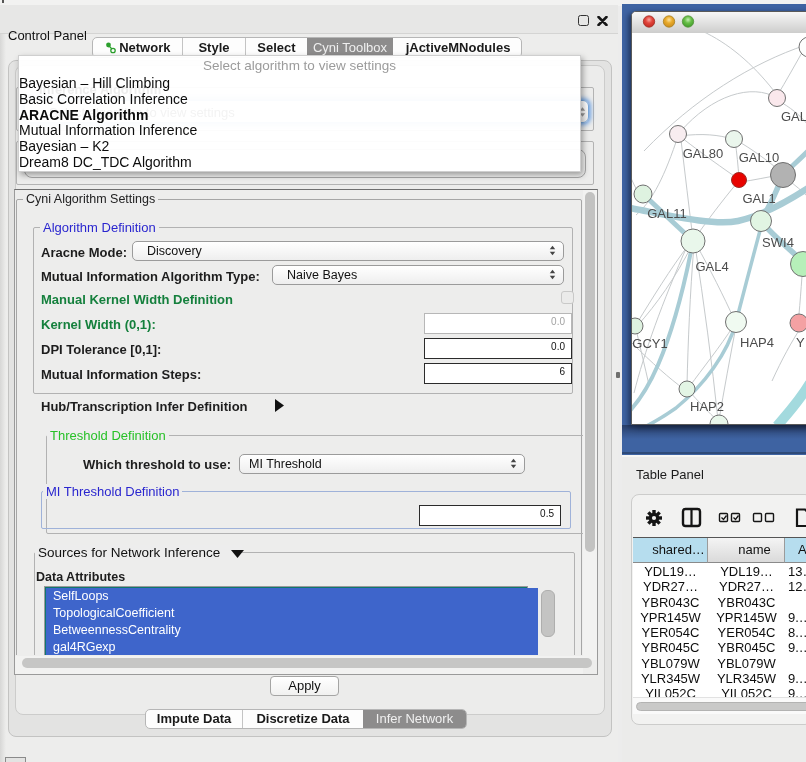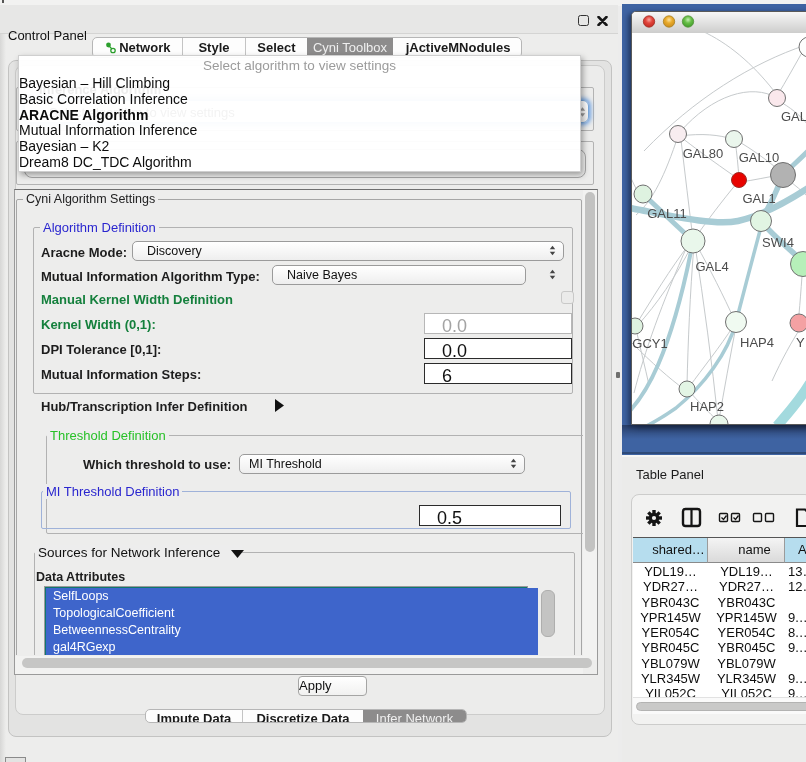--- a/index.html
+++ b/index.html
@@ -11,21 +11,21 @@
   .lbl{font-size:13px;color:#1d1d1d;font-weight:bold;white-space:nowrap;}
   .lbl.dis{color:#15803d;}
   .tbox{position:absolute;border:1px solid #adadad;border-radius:2px;}
   .tlab{position:absolute;top:-8px;left:6px;background:#ededed;padding:0 3px;
         font-size:13px;white-space:nowrap;}
   .combo{position:absolute;background:linear-gradient(#ffffff,#eeeeee);
          border:1px solid #9b9b9b;border-radius:5px;font-size:12.5px;color:#111;
          line-height:18px;padding-left:14px;box-sizing:border-box;height:20px;}
   .carr{position:absolute;right:7px;top:3px;width:7px;height:13px;}
   .fld{position:absolute;background:#fff;box-sizing:border-box;height:21px;
-       font-size:18px;color:#111;text-align:left;padding:2px 6px 0 17px;}
+       font-size:10px;color:#111;text-align:right;padding:2px 6px 0 17px;}
   .fld.on{border:1px solid #2b2b2b;}
   .fld.off{border:1px solid #b7b7b7;color:#a3a3a3;}
   #trows > div{position:relative;line-height:15.25px;white-space:nowrap;}
   #trows .c1{display:inline-block;width:75px;text-align:center;}
   #trows .c2{display:inline-block;width:77px;text-align:center;}
   #trows .c3{display:inline-block;width:60px;padding-left:3px;}
 </style>
 </head>
 <body>
 
@@ -85,21 +85,21 @@
     <div class="tbox" style="left:18px;top:37px;width:538px;height:165px;border-color:#b2b2b2;">
       <span class="tlab" style="color:#2a26cf;">Algorithm Definition</span>
     </div>
     <div class="lbl abs" style="left:26px;top:55px;">Aracne Mode:</div>
     <div class="combo" style="left:117px;top:51px;width:432px;">Discovery</div>
     <svg class="carr" style="left:534px;top:54px;position:absolute;" width="9" height="14" viewBox="0 0 9 14">
         <path d="M4.5 1 L8 5.5 L1 5.5 Z" fill="#444"></path>
         <path d="M4.5 13 L8 8.5 L1 8.5 Z" fill="#444"></path>
       </svg>
     <div class="lbl abs" style="left:26px;top:79px;">Mutual Information Algorithm Type:</div>
-    <div class="combo" style="left:257px;top:75px;width:254px;">Naive Bayes</div>
+    <div class="combo" style="left:257px;top:75px;width:292px;">Naive Bayes</div>
     <svg class="carr" style="left:534px;top:78px;position:absolute;" width="9" height="14" viewBox="0 0 9 14">
         <path d="M4.5 1 L8 5.5 L1 5.5 Z" fill="#444"></path>
         <path d="M4.5 13 L8 8.5 L1 8.5 Z" fill="#444"></path>
       </svg>
     <div class="lbl dis abs" style="left:26px;top:102px;">Manual Kernel Width Definition</div>
     <div class="abs" style="left:546px;top:101px;width:13px;height:13px;background:#ebebea;border:1px solid #c9c9c8;border-radius:3px;box-sizing:border-box;"></div>
     <div class="lbl dis abs" style="left:26px;top:127px;">Kernel Width (0,1):</div>
     <div class="fld off" style="left:409px;top:123px;width:148px;">0.0</div>
     <div class="lbl abs" style="left:26px;top:152px;text-align:right;">DPI Tolerance [0,1]:</div>
     <div class="fld on" style="left:409px;top:148px;width:148px;">0.0</div>
@@ -132,23 +132,23 @@
         <path d="M0 1 L13 1 L6.5 9 Z" fill="#111"></path>
       </svg>
     <div class="lbl abs" style="left:21px;top:380px;font-size:12.5px;">Data Attributes</div>
 
     <div class="abs" style="left:29px;top:396px;width:484px;height:70px;background:#0f766e;border:1px solid #9a9a9a;box-sizing:border-box;">
       <div class="abs" style="left:1px;top:1px;width:492px;height:68px;background:#3e65cb;color:#fff;font-size:12.5px;line-height:17px;padding-left:7px;box-sizing:border-box;">SelfLoops<br>TopologicalCoefficient<br>BetweennessCentrality<br>gal4RGexp</div>
       <div class="abs" style="left:496px;top:3px;width:12px;height:45px;background:#c4c4c3;border:1px solid #aeaead;border-radius:6px;"></div>
     </div>
   </div>
 
-  <div class="abs" style="left:270px;top:671px;width:69px;height:20px;background:linear-gradient(#ffffff,#f1f1f0);border:1px solid #a5a5a4;border-radius:4px;box-sizing:border-box;text-align:left;font-size:13px;line-height:18px;color:#111;margin-left:28px;">Apply</div>
-
-  <div class="abs" style="left:145px;top:704px;width:322px;height:14px;background:#fdfdfd;border:1px solid #b6b6b6;border-radius:5px;box-sizing:border-box;overflow:hidden;font-size:13px;color:#1a1a1a;">
+  <div class="abs" style="left:270px;top:671px;width:69px;height:20px;background:linear-gradient(#ffffff,#f1f1f0);border:1px solid #a5a5a4;border-radius:4px;box-sizing:border-box;text-align:center;font-size:13px;line-height:18px;color:#111;">Apply</div>
+
+  <div class="abs" style="left:145px;top:704px;width:322px;height:20px;background:#fdfdfd;border:1px solid #b6b6b6;border-radius:5px;box-sizing:border-box;overflow:hidden;font-size:13px;color:#1a1a1a;">
     <div class="abs" style="left:0;top:0;width:96px;height:18px;border-right:1px solid #c4c4c4;text-align:center;line-height:18px;font-weight:bold;">Impute Data</div>
     <div class="abs" style="left:97px;top:0;width:120px;height:18px;text-align:center;line-height:18px;font-weight:bold;">Discretize Data</div>
     <div class="abs" style="left:217px;top:0;width:103px;height:18px;background:#8d8c8c;color:#f0f0f0;text-align:center;line-height:18px;">Infer Network</div>
   </div>
 </div>
 
 <div class="abs" id="popup" style="left:18px;top:55px;width:563px;height:117px;background:rgba(255,255,255,.96);border:1px solid #cfcfcf;box-shadow:2px 3px 6px rgba(0,0,0,.35);box-sizing:border-box;">
   <div class="abs" style="left:20px;top:26px;font-size:13px;font-weight:bold;color:#ededed;">Inference Algorithm</div>
   <div class="abs" style="left:30px;top:49px;font-size:13px;color:#f3f3f3;">Select algorithm to view settings</div>
   <div class="abs" style="left:0;top:2px;width:100%;text-align:center;font-size:13.5px;color:#9b9b9b;">Select algorithm to view settings</div>

